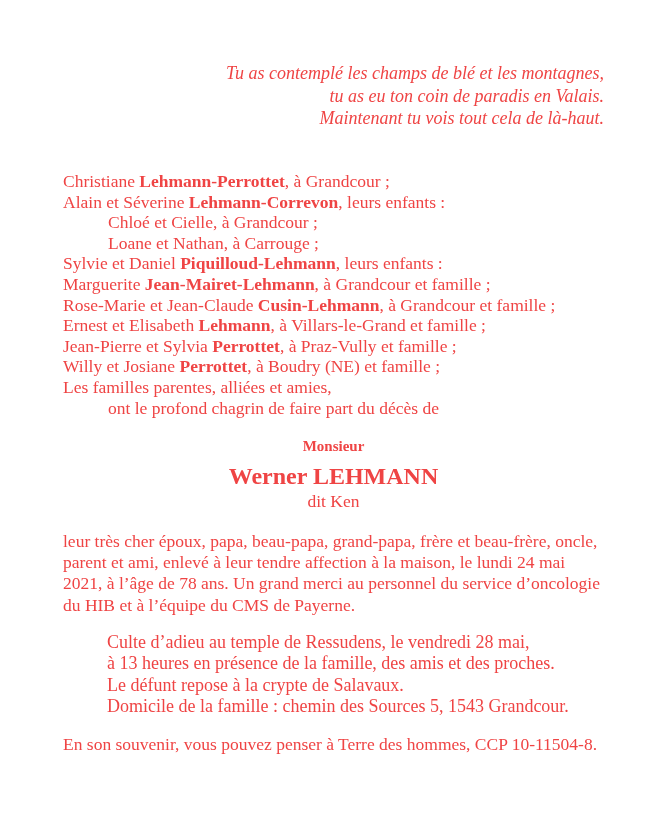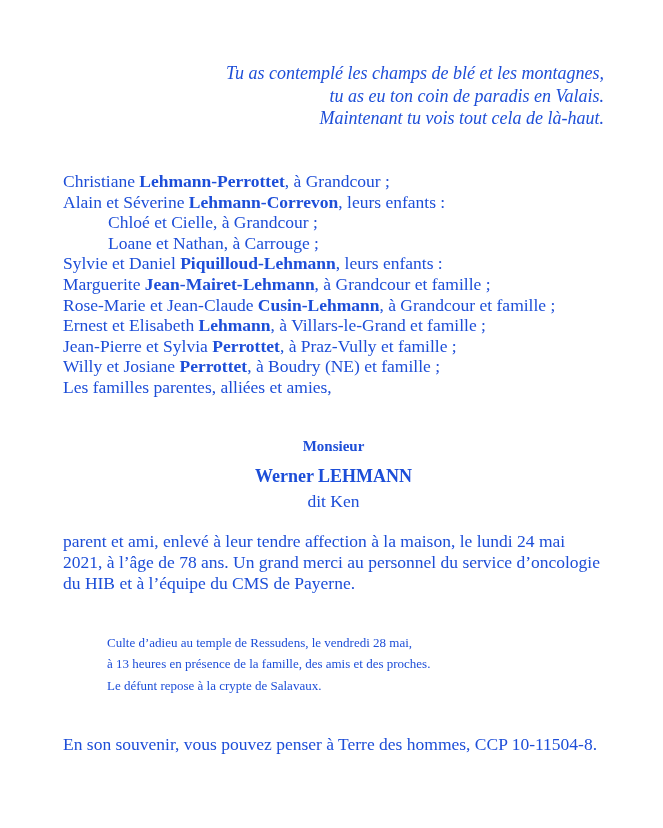--- a/index.html
+++ b/index.html
@@ -2,21 +2,21 @@
 <html><head>
 <meta charset="utf-8">
 <style>
   html, body { margin: 0; padding: 0; background: #ffffff; }
   .page {
     position: relative;
     width: 663px;
     height: 828px;
     background: #ffffff;
     font-family: "Liberation Serif", "DejaVu Serif", serif;
-    color: #1d4ed8;
+    color: #ef4444;
     overflow: hidden;
   }
   .epigraph {
     position: absolute;
     top: 62px; left: 63px; right: 59px;
     text-align: right;
     font-style: italic;
     font-size: 18px;
     line-height: 22.6px;
     white-space: nowrap;
@@ -36,41 +36,41 @@
     text-align: center;
     font-weight: bold;
     font-size: 15px;
     line-height: 22px;
   }
   .h-name {
     position: absolute;
     top: 464px; left: 63px; width: 541px;
     text-align: center;
     font-weight: bold;
-    font-size: 18px;
+    font-size: 24px;
     line-height: 24px;
   }
   .h-alias {
     position: absolute;
     top: 491px; left: 63px; width: 541px;
     text-align: center;
     font-size: 17.5px;
     line-height: 21px;
   }
   .tribute {
     position: absolute;
     top: 531px; left: 63px;
     font-size: 17.5px;
     line-height: 21.2px;
   }
   .tribute div { white-space: nowrap; }
   .ceremony {
     position: absolute;
     top: 632px; left: 107px;
-    font-size: 13px;
+    font-size: 18px;
     line-height: 21.4px;
   }
   .ceremony div { white-space: nowrap; }
   .memorial {
     position: absolute;
     top: 734px; left: 63px;
     font-size: 17.5px;
     line-height: 21px;
     white-space: nowrap;
   }
@@ -91,33 +91,36 @@
     <div class="fline"><span>Alain et Séverine </span><span class="b">Lehmann-Correvon</span><span>, leurs enfants :</span></div>
     <div class="fline indent"><span>Chloé et Cielle, à Grandcour ;</span><span class="b"></span><span></span></div>
     <div class="fline indent"><span>Loane et Nathan, à Carrouge ;</span><span class="b"></span><span></span></div>
     <div class="fline"><span>Sylvie et Daniel </span><span class="b">Piquilloud-Lehmann</span><span>, leurs enfants :</span></div>
     <div class="fline"><span>Marguerite </span><span class="b">Jean-Mairet-Lehmann</span><span>, à Grandcour et famille ;</span></div>
     <div class="fline"><span>Rose-Marie et Jean-Claude </span><span class="b">Cusin-Lehmann</span><span>, à Grandcour et famille ;</span></div>
     <div class="fline"><span>Ernest et Elisabeth </span><span class="b">Lehmann</span><span>, à Villars-le-Grand et famille ;</span></div>
     <div class="fline"><span>Jean-Pierre et Sylvia </span><span class="b">Perrottet</span><span>, à Praz-Vully et famille ;</span></div>
     <div class="fline"><span>Willy et Josiane </span><span class="b">Perrottet</span><span>, à Boudry (NE) et famille ;</span></div>
     <div class="fline"><span>Les familles parentes, alliées et amies,</span><span class="b"></span><span></span></div>
+    <div class="fline indent"><span>ont le profond chagrin de faire part du décès de</span><span class="b"></span><span></span></div>
   </div>
 
   <div class="h-title">Monsieur</div>
   <div class="h-name">Werner LEHMANN</div>
   <div class="h-alias">dit Ken</div>
 
   <div class="tribute">
+    <div>leur très cher époux, papa, beau-papa, grand-papa, frère et beau-frère, oncle,</div>
     <div>parent et ami, enlevé à leur tendre affection à la maison, le lundi 24 mai</div>
     <div>2021, à l’âge de 78 ans. Un grand merci au personnel du service d’oncologie</div>
     <div>du HIB et à l’équipe du CMS de Payerne.</div>
   </div>
 
   <div class="ceremony">
     <div>Culte d’adieu au temple de Ressudens, le vendredi 28 mai,</div>
     <div>à 13 heures en présence de la famille, des amis et des proches.</div>
     <div>Le défunt repose à la crypte de Salavaux.</div>
+    <div>Domicile de la famille : chemin des Sources 5, 1543 Grandcour.</div>
   </div>
 
   <div class="memorial">En son souvenir, vous pouvez penser à Terre des hommes, CCP 10-11504-8.</div>
 
 </div>
 
 </body></html>

